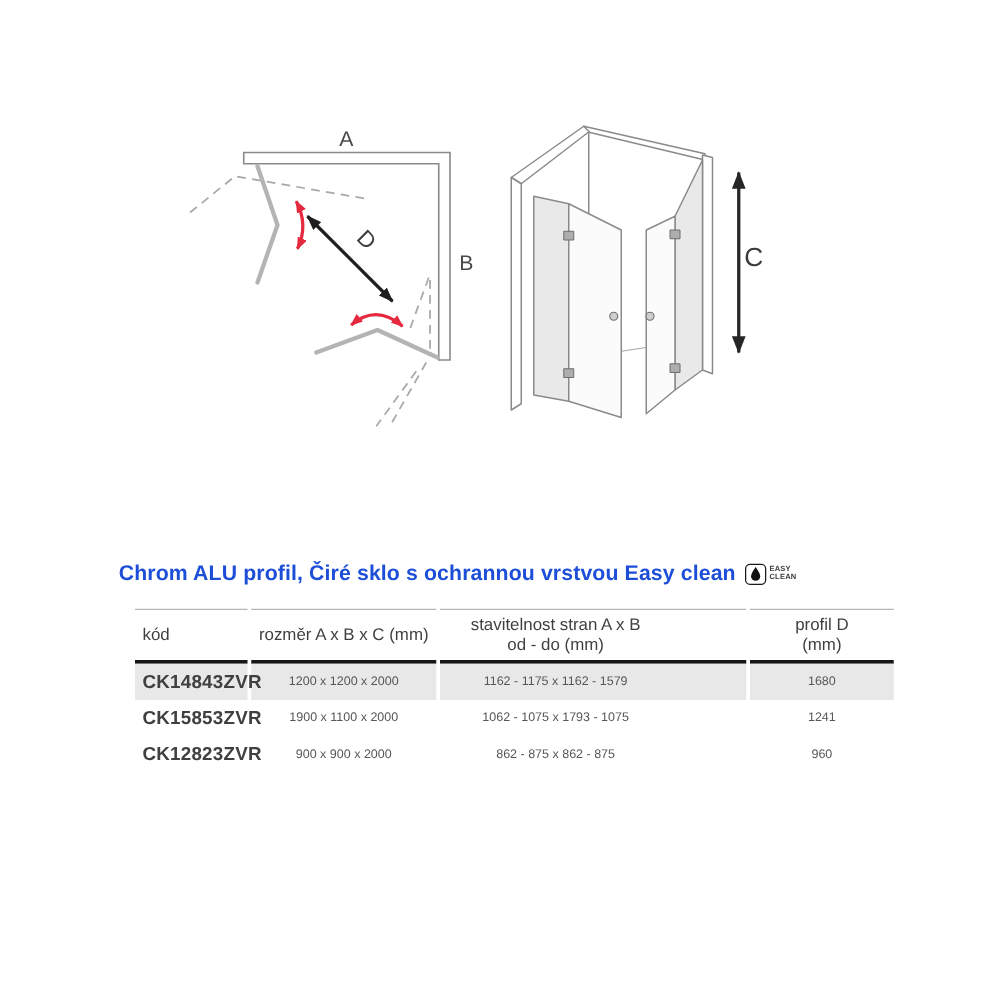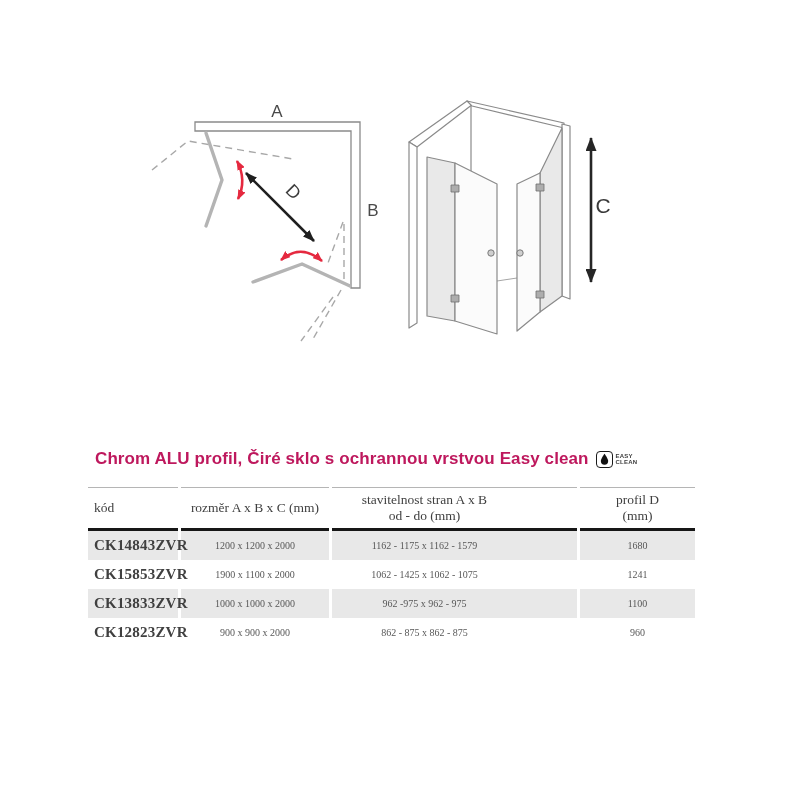--- a/index.html
+++ b/index.html
@@ -9,36 +9,36 @@
     font-family:"Liberation Sans","DejaVu Sans",sans-serif;
   }
   .diagrams { position:absolute; top:0; left:0; width:800px; height:440px; }
 
   
   .title-row {
     position:absolute; top:449px; left:95px; width:620px;
     display:flex; align-items:center; gap:7px;
   }
   .title-row h1 {
-    font-size:17px; font-weight:bold; color:#be185d; letter-spacing:0.1px; white-space:nowrap;
+    font-size:17px; font-weight:bold; color:#1d4ed8; letter-spacing:0.1px; white-space:nowrap;
   }
   .badge { display:flex; align-items:center; gap:3px; }
   .badge-box {
     width:17px; height:17px; border:1.6px solid #1a1a1a; border-radius:4px;
     display:flex; align-items:center; justify-content:center; background:#fff;
   }
   .badge-text { display:flex; flex-direction:column; justify-content:center; }
   .badge-text span {
     display:block; font-size:6px; line-height:6px; font-weight:bold; color:#3c3c3c; letter-spacing:0.2px;
   }
 
   
   table.spec {
-    position:absolute; top:487px; left:85px; width:613px;
-    border-collapse:separate; border-spacing:3px 0; table-layout:fixed;font-family:Liberation Serif, serif;
+    position:absolute; top:487px; left:105px; width:613px;
+    border-collapse:separate; border-spacing:3px 0; table-layout:fixed;
   }
   col.c1 { width:90px; } col.c2 { width:148px; } col.c3 { width:245px; } col.c4 { width:115px; }
   th {
     border-top:1px solid #b5b5b5; border-bottom:3px solid #161616;
     font-weight:normal; font-size:13.5px; line-height:1.16; color:#3f3f3f;
     padding:4px 0 5px 0; vertical-align:middle; text-align:center;
   }
   th .l { display:block; }
   th.c1 { text-align:left; padding-left:6px; }
   th.c3, td.c3 { padding-right:60px; }
@@ -173,28 +173,22 @@
     <tbody>
       <tr class="shade">
         <td class="c1">CK14843ZVR</td>
         <td class="c2">1200 x 1200 x 2000</td>
         <td class="c3">1162 - 1175 x 1162 - 1579</td>
         <td class="c4">1680</td>
       </tr>
       <tr>
         <td class="c1">CK15853ZVR</td>
         <td class="c2">1900 x 1100 x 2000</td>
-        <td class="c3">1062 - 1425 x 1062 - 1075</td>
+        <td class="c3">1062 - 1075 x 1793 - 1075</td>
         <td class="c4">1241</td>
-      </tr>
-      <tr class="shade">
-        <td class="c1">CK13833ZVR</td>
-        <td class="c2">1000 x 1000 x 2000</td>
-        <td class="c3">962 -975 x 962 - 975</td>
-        <td class="c4">1100</td>
       </tr>
       <tr>
         <td class="c1">CK12823ZVR</td>
         <td class="c2">900 x 900 x 2000</td>
         <td class="c3">862 - 875 x 862 - 875</td>
         <td class="c4">960</td>
       </tr>
     </tbody>
   </table>
 

